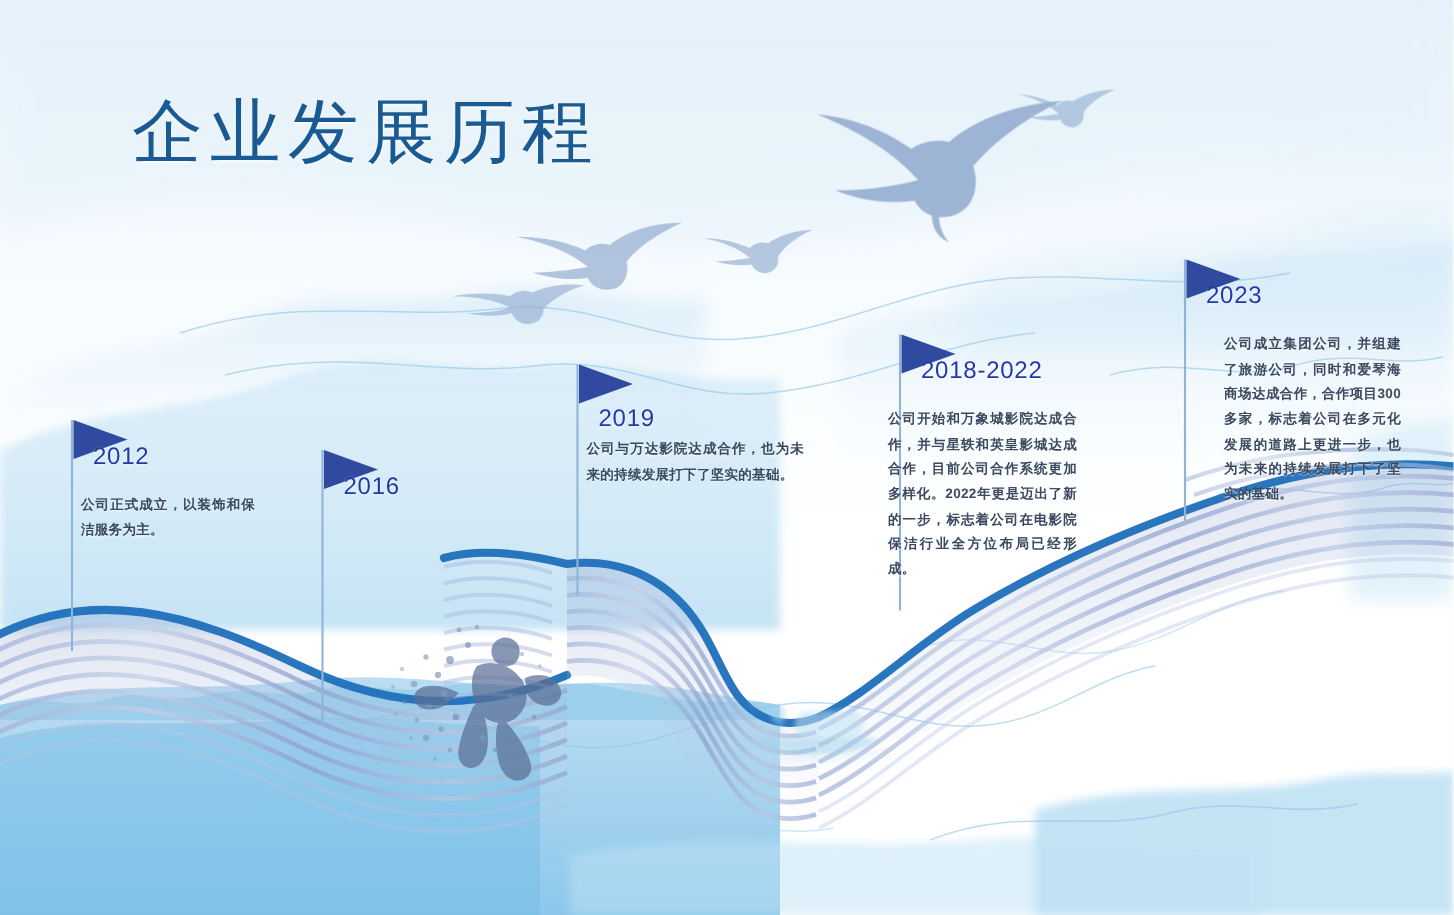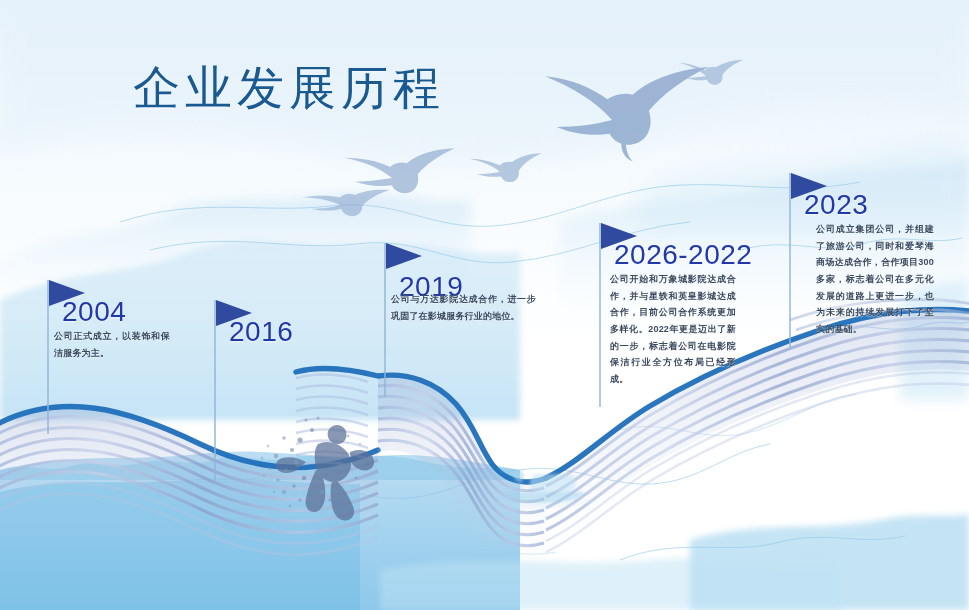--- a/index.html
+++ b/index.html
@@ -22,30 +22,29 @@
   #title {
     position:absolute;
     left:88px; top:62px;
     font-size:47px;
     letter-spacing:5px;
     color:#1a5a92;
     font-weight:400;
     white-space:nowrap;
     line-height:1.1;
     text-shadow:0 1px 2px rgba(255,255,255,.75);
-    margin-left:45px;
   }
 
   
   .milestone { position:absolute; }
   .flag { display:block; }
   .year {
     position:absolute;
     color:#2138ab;
-    font-size:28px;
+    font-size:16px;
     font-weight:400;
     letter-spacing:.5px;
     white-space:nowrap;
     text-shadow:0 1px 2px rgba(255,255,255,.7);
   }
   .desc {
     position:absolute;
     color:#3b4a60;
     font-size:9px;
     line-height:1.85;
@@ -63,21 +62,21 @@
   #m2015 { left:207px; top:296px; }
   #m2015 .year { left:22px; top:20px; }
   #m2015 .desc { left:14px; top:52px; width:112px; }
 
   #m2019 { left:377px; top:239px; }
   #m2019 .year { left:22px; top:32px; }
   #m2019 .desc { left:14px; top:52px; width:145px; }
 
   #m2021 { left:592px; top:219px; }
   #m2021 .year { left:22px; top:20px; }
-  #m2021 .desc { left:18px; top:52px; width:126px; }
+  #m2021 .desc { left:0; top:52px; width:126px; }
 
   #m2023 { left:782px; top:169px; }
   #m2023 .year { left:22px; top:20px; }
   #m2023 .desc { left:14px; top:52px; width:118px;margin-left:20px; }
 </style>
 </head>
 <body>
 
 <div id="poster">
 
@@ -331,47 +330,47 @@
     </g>
   </svg>
 
   <div id="title">企业发展历程</div>
 
   <div class="milestone" id="m2012">
     <svg class="flag" width="130" height="160" viewBox="0 0 130 160">
       <line x1="8" y1="4" x2="8" y2="158" stroke="#8fb4d8" stroke-width="1.4"></line>
       <path d="M9,4 L45,17 L9,30 Z" fill="#2f4a9e"></path>
     </svg>
-    <div class="year">2004</div>
+    <div class="year">2012</div>
     <div class="desc">公司正式成立，以装饰和保洁服务为主。</div>
   </div>
 
   <div class="milestone" id="m2015">
     <svg class="flag" width="130" height="190" viewBox="0 0 130 190">
       <line x1="8" y1="4" x2="8" y2="188" stroke="#8fb4d8" stroke-width="1.4"></line>
       <path d="M9,4 L45,17 L9,30 Z" fill="#2f4a9e"></path>
     </svg>
     <div class="year">2016</div>
   </div>
 
   <div class="milestone" id="m2019">
     <svg class="flag" width="160" height="160" viewBox="0 0 160 160">
       <line x1="8" y1="4" x2="8" y2="158" stroke="#8fb4d8" stroke-width="1.4"></line>
       <path d="M9,4 L45,17 L9,30 Z" fill="#2f4a9e"></path>
     </svg>
     <div class="year">2019</div>
-    <div class="desc">公司与万达影院达成合作，进一步巩固了在影城服务行业的地位。</div>
+    <div class="desc">公司与万达影院达成合作，也为未来的持续发展打下了坚实的基础。</div>
   </div>
 
   <div class="milestone" id="m2021">
     <svg class="flag" width="150" height="190" viewBox="0 0 150 190">
       <line x1="8" y1="4" x2="8" y2="188" stroke="#8fb4d8" stroke-width="1.4"></line>
       <path d="M9,4 L45,17 L9,30 Z" fill="#2f4a9e"></path>
     </svg>
-    <div class="year">2026-2022</div>
+    <div class="year">2018-2022</div>
     <div class="desc">公司开始和万象城影院达成合作，并与星轶和英皇影城达成合作，目前公司合作系统更加多样化。2022年更是迈出了新的一步，标志着公司在电影院保洁行业全方位布局已经形成。</div>
   </div>
 
   <div class="milestone" id="m2023">
     <svg class="flag" width="140" height="180" viewBox="0 0 140 180">
       <line x1="8" y1="4" x2="8" y2="178" stroke="#8fb4d8" stroke-width="1.4"></line>
       <path d="M9,4 L45,17 L9,30 Z" fill="#2f4a9e"></path>
     </svg>
     <div class="year">2023</div>
     <div class="desc">公司成立集团公司，并组建了旅游公司，同时和爱琴海商场达成合作，合作项目300多家，标志着公司在多元化发展的道路上更进一步，也为未来的持续发展打下了坚实的基础。</div>

